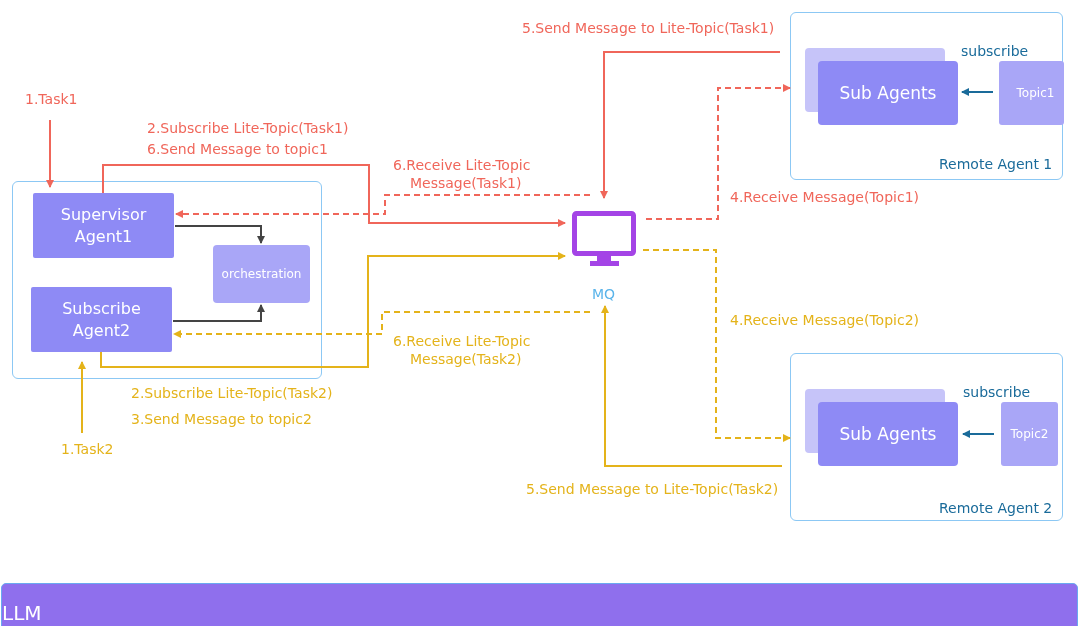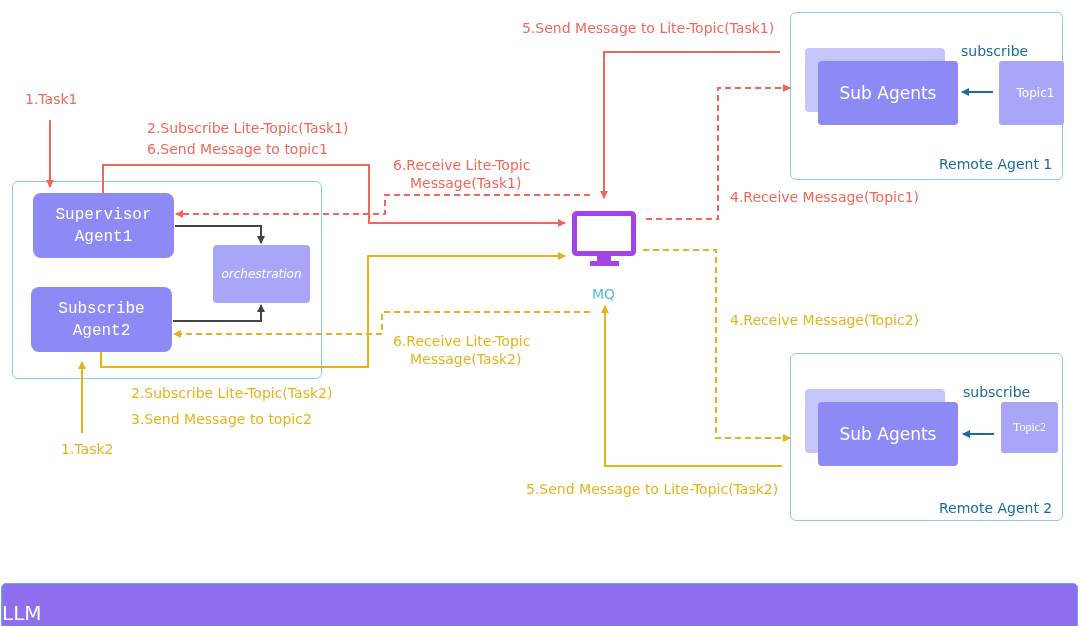--- a/index.html
+++ b/index.html
@@ -2,22 +2,22 @@
 <html><head>
 <meta charset="utf-8">
 <style>
   html, body { margin: 0; padding: 0; background: #ffffff; }
   body { width: 1080px; height: 626px; position: relative; overflow: hidden;
          font-family: "DejaVu Sans", sans-serif; }
   .lbl { position: absolute; font-size: 14px; white-space: nowrap; line-height: 18px; }
   .red { color: #f0665a; }
   .yel { color: #e4b31a; }
   .container { position: absolute; border: 1.5px solid #8cc8f4; border-radius: 6px; background: #fff; box-sizing: border-box; }
-  .agent { position: absolute; background: #8e8af5; border-radius: 8px; color: #fff; font-size: 16px;
-           display: flex; align-items: center; justify-content: center; text-align: center; line-height: 22px; font-family: Liberation Mono, monospace; }
+  .agent { position: absolute; background: #8e8af5; border-radius: 2px; color: #fff; font-size: 16px;
+           display: flex; align-items: center; justify-content: center; text-align: center; line-height: 22px; }
   .orch { position: absolute; background: #a9a6f7; border-radius: 4px; color: #fff; font-size: 12px;
           display: flex; align-items: center; justify-content: center; }
   .ghost { position: absolute; background: #c6c4f9; border-radius: 4px; }
   .sub { position: absolute; background: #8e8af5; border-radius: 4px; color: #fff; font-size: 17px;
          display: flex; align-items: center; justify-content: center; }
   .topic { position: absolute; background: #a9a6f7; border-radius: 3px; color: #fff; font-size: 12px;
            display: flex; align-items: center; justify-content: center; }
   .blue-txt { position: absolute; color: #1a6b9a; font-size: 14px; white-space: nowrap; }
   .mq-label { position: absolute; color: #5ab4ea; font-size: 14px; }
   .llm { position: absolute; left: 1px; top: 563px; width: 1077px; height: 60px; background: #8f6fed;
@@ -31,39 +31,39 @@
 <div class="container" style="left:12px; top:181px; width:310px; height:198px;"></div>
 <div class="container" style="left:790px; top:12px; width:273px; height:168px;"></div>
 <div class="container" style="left:790px; top:353px; width:273px; height:168px;"></div>
 
 <div class="agent" style="left:33px; top:193px; width:141px; height:65px;">
   <span style="width:110px;">Supervisor Agent1</span>
 </div>
 <div class="agent" style="left:31px; top:287px; width:141px; height:65px;">
   <span style="width:110px;">Subscribe Agent2</span>
 </div>
-<div class="orch" style="left:213px; top:245px; width:97px; height:58px;font-style:italic;">
+<div class="orch" style="left:213px; top:245px; width:97px; height:58px;">
   <span>orchestration</span>
 </div>
 
 <div class="ghost" style="left:805px; top:48px; width:140px; height:64px;"></div>
 <div class="sub" style="left:818px; top:61px; width:140px; height:64px;">
   <span>Sub Agents</span>
 </div>
 <div class="topic" style="left:999px; top:61px; width:57px; height:64px;padding-left:8px;">
   <span>Topic1</span>
 </div>
 <div class="blue-txt" style="left:961px; top:43px;">subscribe</div>
 <div class="blue-txt" style="left:939px; top:156px;">Remote Agent 1</div>
 
 <div class="ghost" style="left:805px; top:389px; width:140px; height:64px;"></div>
 <div class="sub" style="left:818px; top:402px; width:140px; height:64px;">
   <span>Sub Agents</span>
 </div>
-<div class="topic" style="left:1001px; top:402px; width:57px; height:51px;font-family:Liberation Serif, serif;">
+<div class="topic" style="left:1001px; top:402px; width:57px; height:64px;">
   <span>Topic2</span>
 </div>
 <div class="blue-txt" style="left:963px; top:384px;">subscribe</div>
 <div class="blue-txt" style="left:939px; top:500px;">Remote Agent 2</div>
 
 <svg class="wires" width="1080" height="626" viewBox="0 0 1080 626">
   <defs>
     <marker id="ar" markerWidth="8" markerHeight="8" refX="7" refY="4" orient="auto" markerUnits="userSpaceOnUse">
       <path d="M0,0 L8,4 L0,8 Z" fill="#f0665a"></path>
     </marker>

